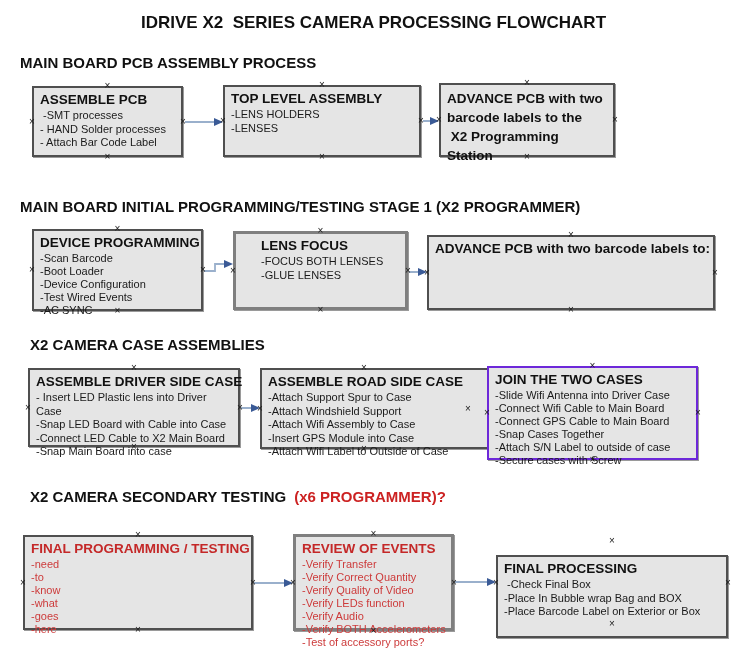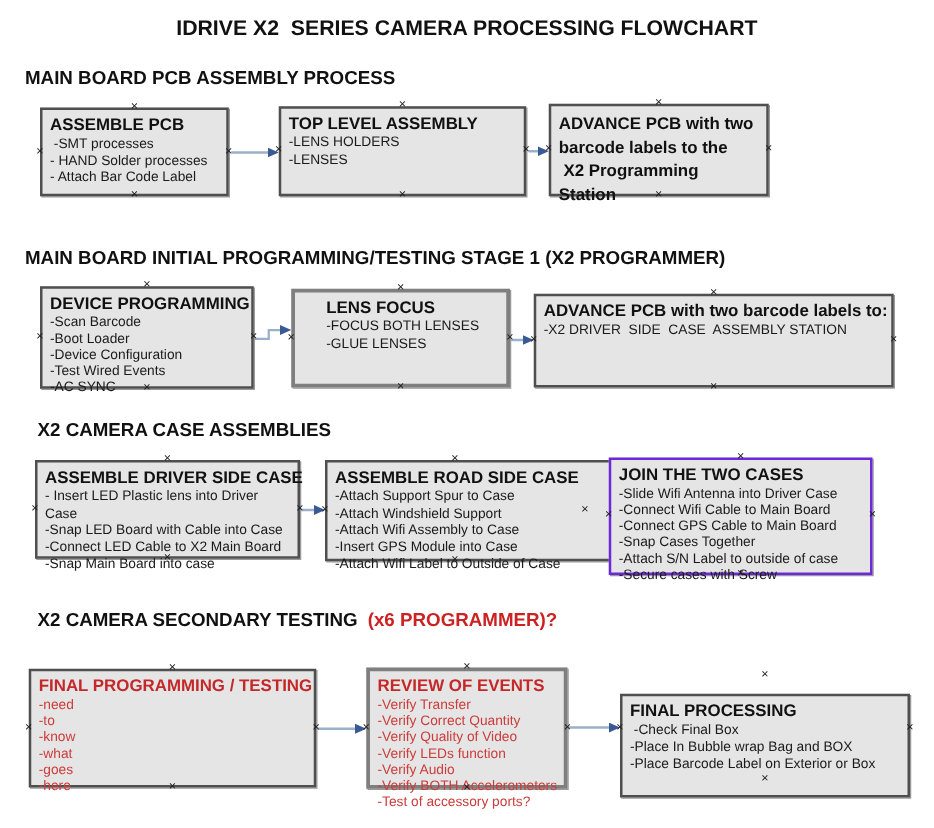--- a/index.html
+++ b/index.html
@@ -118,23 +118,20 @@
   </div>
   <div class="fbox thick" id="fb5">
     <div class="box-title">LENS FOCUS</div>
     <ul class="box-items">
         <li>-FOCUS BOTH LENSES</li>
         <li>-GLUE LENSES</li>
       </ul>
   </div>
   <div class="fbox" id="fb6">
     <div class="box-title">ADVANCE PCB with two barcode labels to:</div>
-    <ul class="box-items">
-        <li>-X2 DRIVER  SIDE  CASE  ASSEMBLY STATION</li>
-      </ul>
   </div>
 
   <div class="fbox" id="fb7">
     <div class="box-title">ASSEMBLE DRIVER SIDE CASE</div>
     <ul class="box-items">
         <li>- Insert LED Plastic lens into Driver Case</li>
         <li>-Snap LED Board with Cable into Case</li>
         <li>-Connect LED Cable to X2 Main Board</li>
         <li>-Snap Main Board into case</li>
       </ul>

